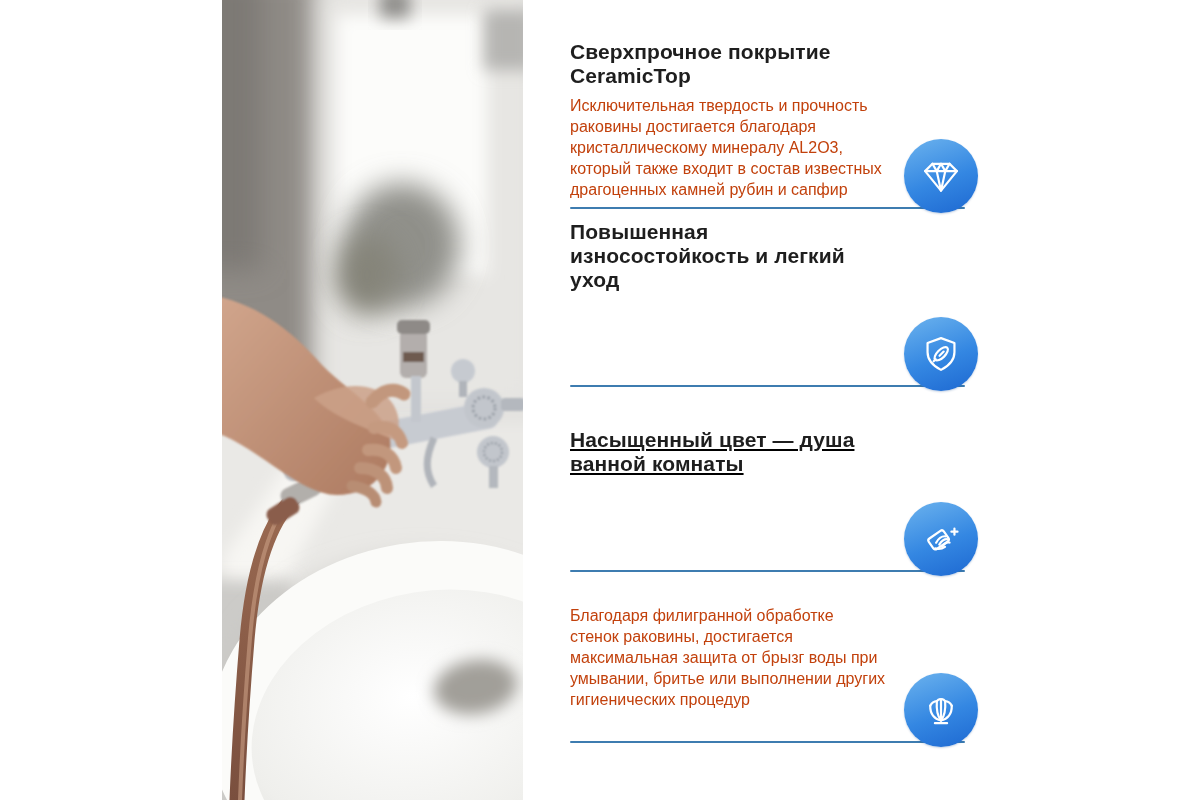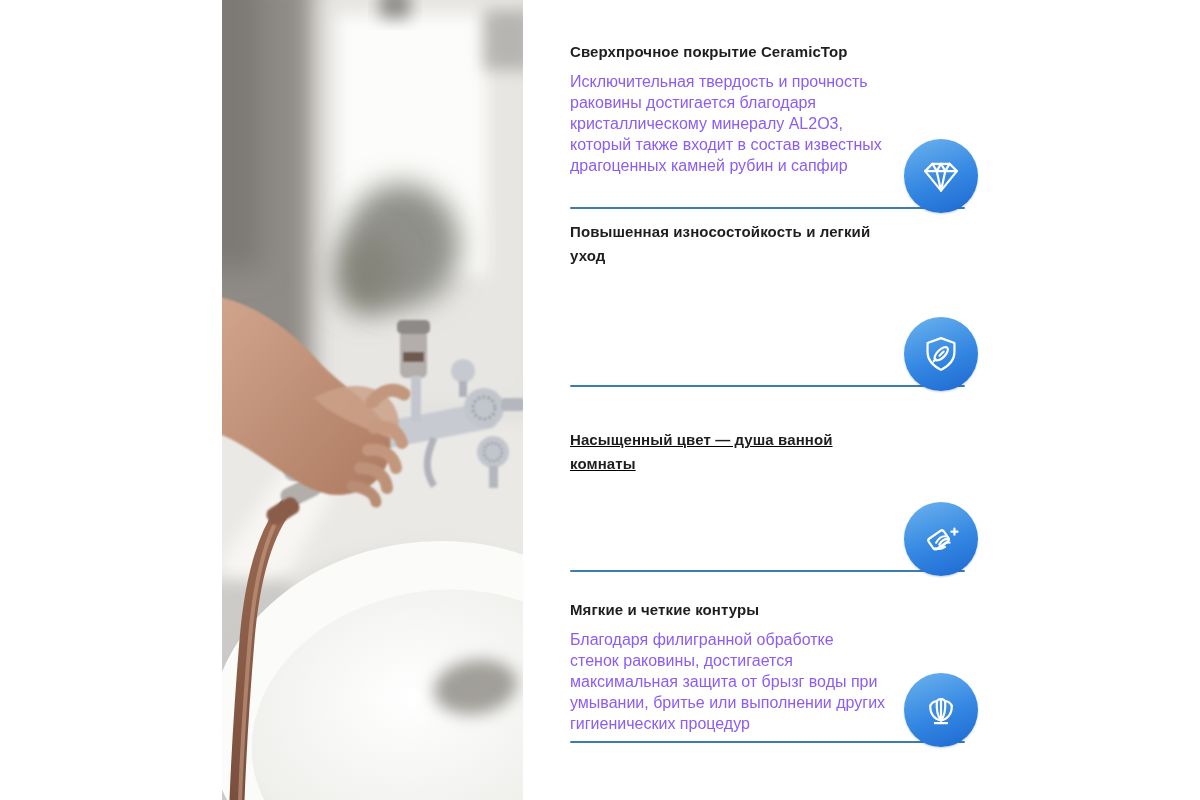--- a/index.html
+++ b/index.html
@@ -6,23 +6,23 @@
   .page{position:relative;width:1200px;height:800px;background:#ffffff;overflow:hidden;
         font-family:"Liberation Sans", sans-serif;}
   .photo{position:absolute;left:222px;top:0;width:301px;height:800px;overflow:hidden;background:#dfdedb;}
   .photo svg{display:block;}
   .content{position:absolute;left:570px;top:0;width:412px;height:800px;}
   .feature{position:absolute;left:0;width:395px;}
   .f1{top:40px;height:169px;}
   .f2{top:220px;height:167px;}
   .f3{top:428px;height:144px;text-decoration:underline;}
   .f4{top:598px;height:145px;}
-  .feature h3{margin:0;max-width:312px;font-size:15px;line-height:24px;font-weight:700;
+  .feature h3{margin:0;max-width:312px;font-size:21px;line-height:24px;font-weight:700;
               color:#1e1e1e;letter-spacing:0.1px;}
-  .feature p{margin:7px 0 0 0;max-width:316px;font-size:16px;line-height:21px;color:#8b5cf6;}
+  .feature p{margin:7px 0 0 0;max-width:316px;font-size:16px;line-height:21px;color:#c2410c;}
   .divider{position:absolute;left:0;right:0;bottom:0;height:2px;background:#3d7cb0;border-radius:1px;}
   .icon-circle{position:absolute;left:334px;bottom:-4px;width:74px;height:74px;border-radius:50%;
                background:linear-gradient(160deg,#6cb3ee 0%,#3487e2 55%,#1d68d1 100%);
                display:flex;align-items:center;justify-content:center;
                box-shadow:0 1px 2px rgba(20,70,140,0.25);}
   .icon-circle svg{width:44px;height:44px;}
   .ic{fill:none;stroke:#ffffff;stroke-width:1.8;stroke-linecap:round;stroke-linejoin:round;}
 </style>
 </head>
 <body>
@@ -161,21 +161,20 @@
           <path class="ic" d="M14 21 C16 17.4 19 15.4 22 15.8"></path>
           <path class="ic" d="M16.6 22.6 C18.6 19.3 21 17.8 23.6 18.2"></path>
           <path class="ic" d="M19 24.4 C21 21.4 23 20.4 25 20.9"></path>
           <path class="ic" d="M13.2 25.6 C15.5 26.3 18.5 26.3 21.3 24.4"></path>
           <path class="ic" d="M29 9.5 v5 M26.5 12 h5"></path>
         </svg>
       </div>
     </section>
 
     <section class="feature f4">
-      <h3>Мягкие и четкие контуры</h3>
       <p>Благодаря филигранной обработке стенок раковины, достигается максимальная защита от брызг воды при умывании, бритье или выполнении других гигиенических процедур</p>
       <div class="divider"></div>
       <div class="icon-circle">
         <svg viewBox="0 0 36 36">
           <path class="ic" d="M18 26.5 C12.5 25.5 9 21 9.2 14.5"></path>
           <path class="ic" d="M18 26.5 C15.4 23.5 14.1 18 14.6 10.8"></path>
           <path class="ic" d="M18 26.5 L18 9.2"></path>
           <path class="ic" d="M18 26.5 C20.6 23.5 21.9 18 21.4 10.8"></path>
           <path class="ic" d="M18 26.5 C23.5 25.5 27 21 26.8 14.5"></path>
           <path class="ic" d="M9.2 14.5 Q11 11 14.6 10.8 Q16 8.6 18 9.2 Q20 8.6 21.4 10.8 Q25 11 26.8 14.5"></path>

